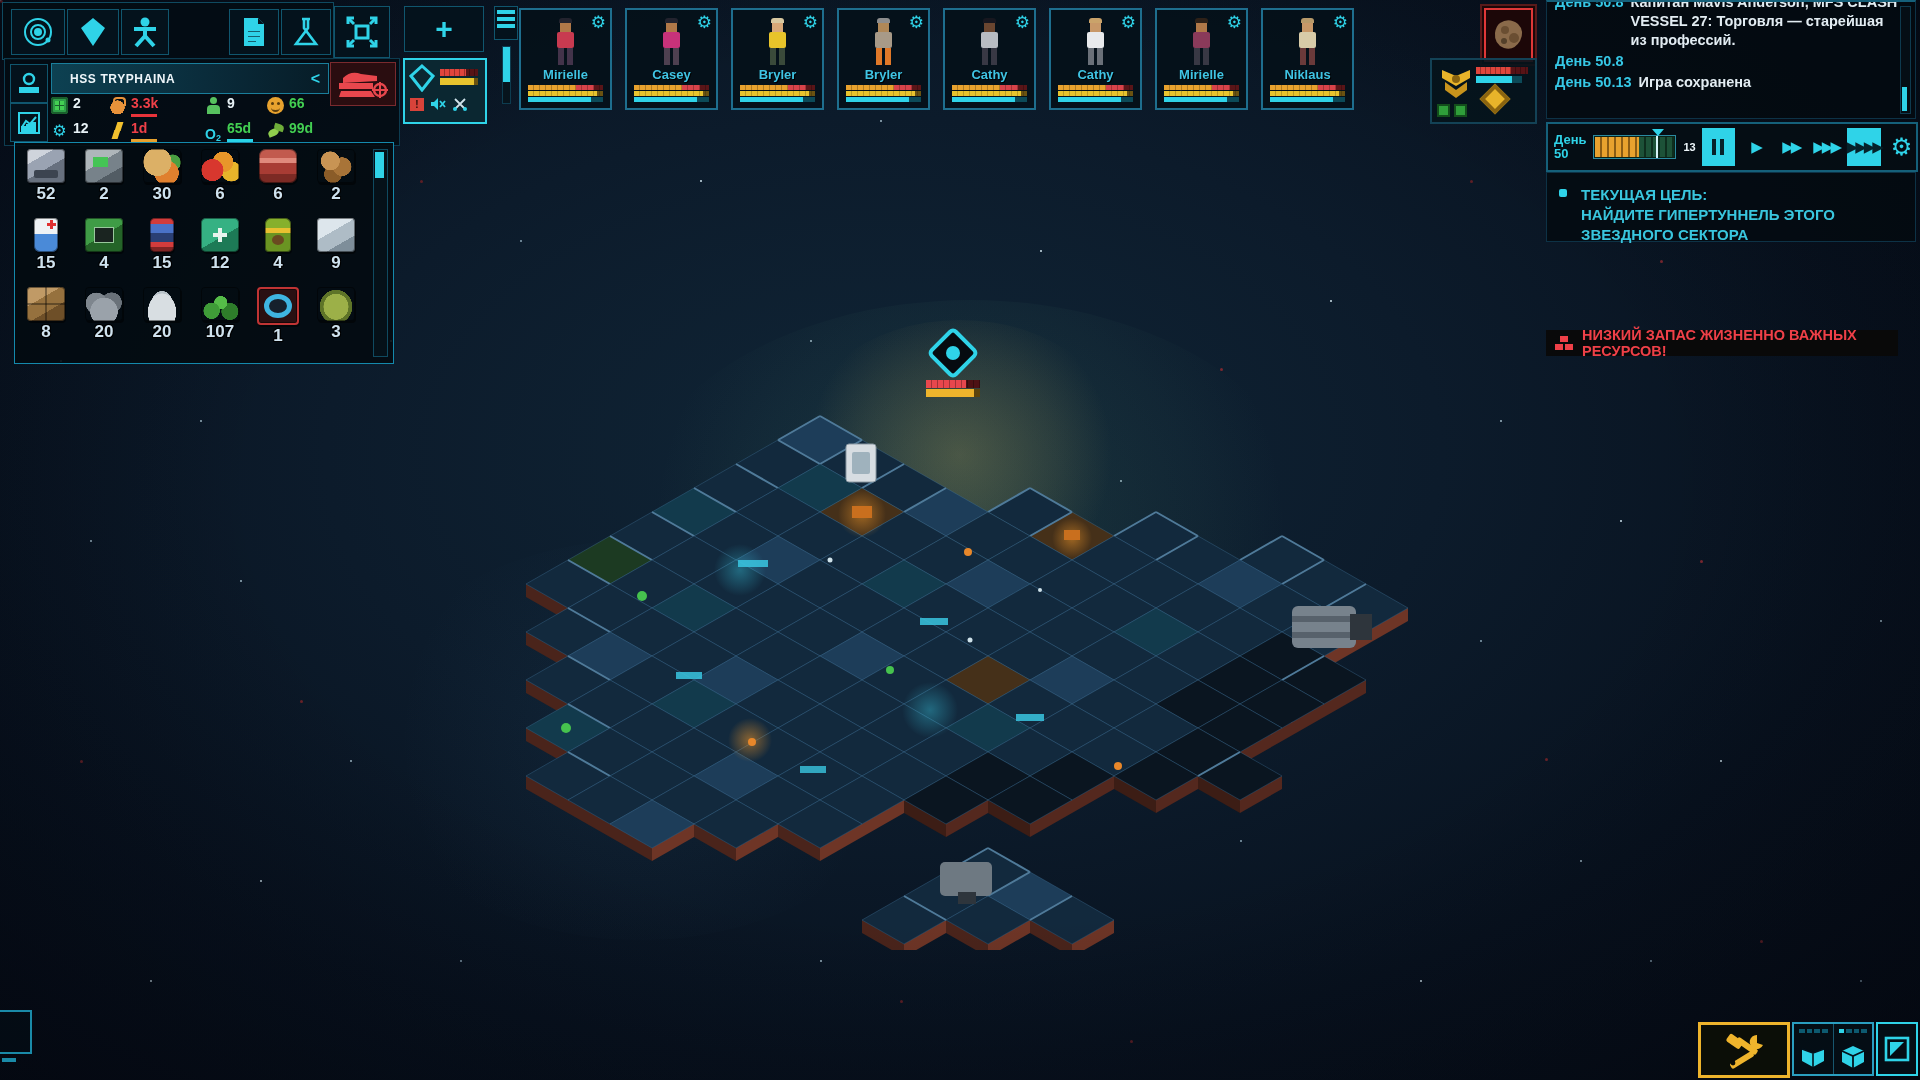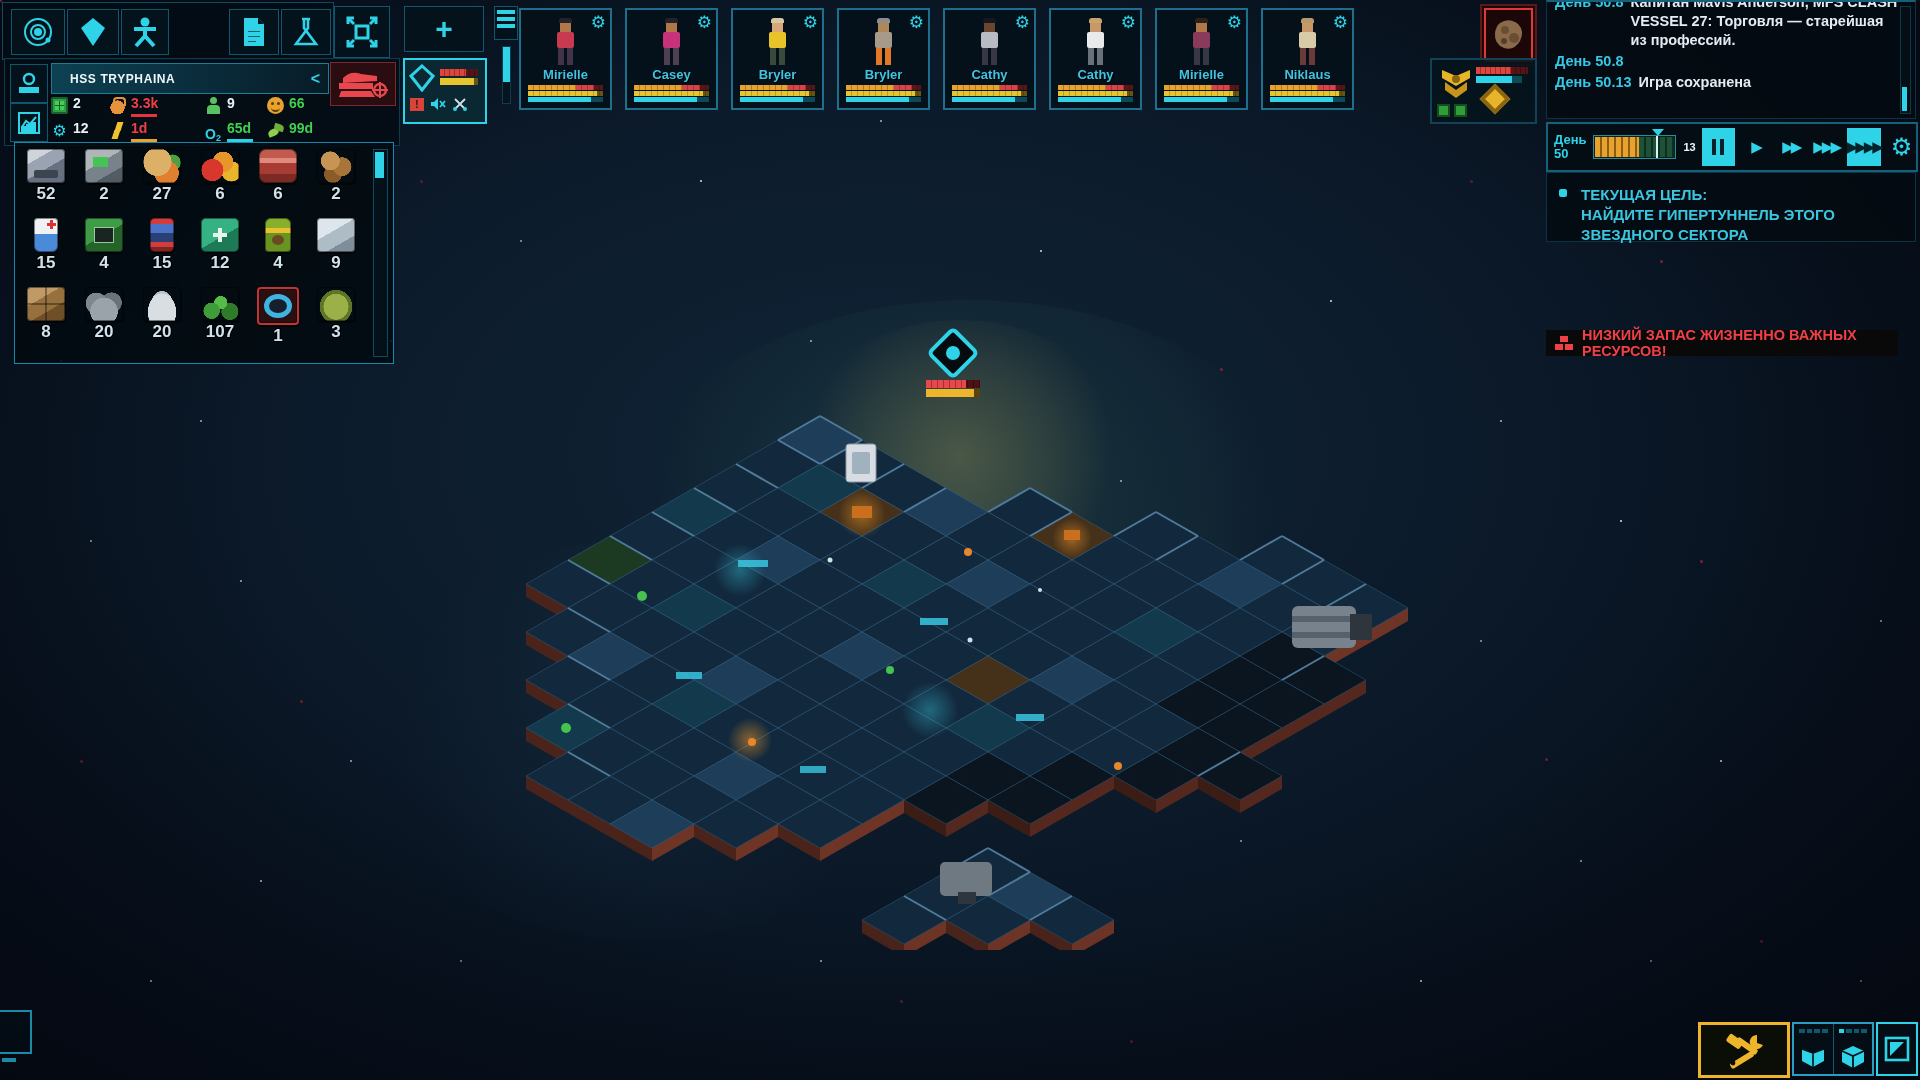--- a/index.html
+++ b/index.html
@@ -660,21 +660,21 @@
           <span class="res-count">52</span>
         </div>
 
         <div class="res-item">
           <span class="ri infra-blocks"></span>
           <span class="res-count">2</span>
         </div>
 
         <div class="res-item">
           <span class="ri root-vegetables"></span>
-          <span class="res-count">27</span>
+          <span class="res-count">30</span>
         </div>
 
         <div class="res-item">
           <span class="ri fruits"></span>
           <span class="res-count">6</span>
         </div>
 
         <div class="res-item">
           <span class="ri meat"></span>
           <span class="res-count">6</span>

